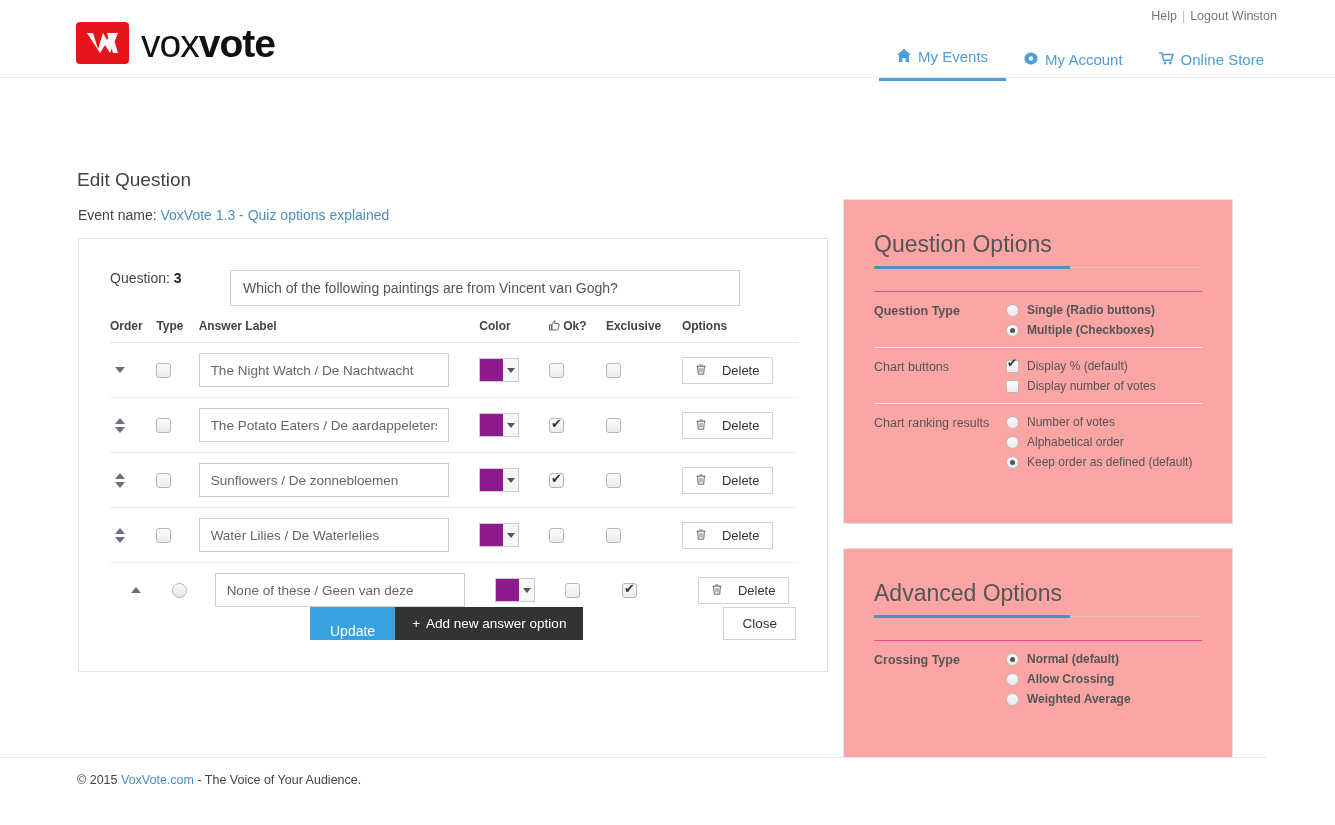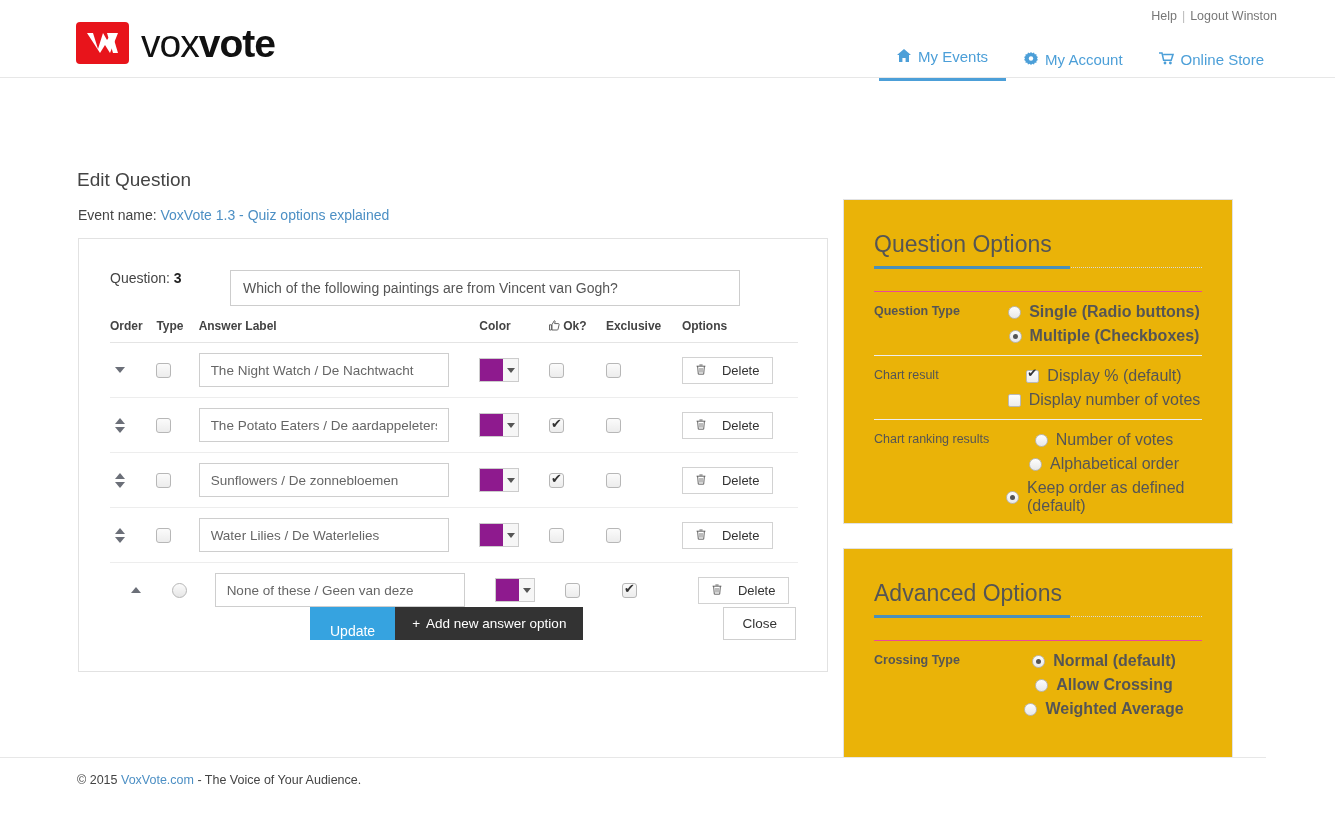--- a/index.html
+++ b/index.html
@@ -126,39 +126,39 @@
     font-size:13.5px; cursor:pointer; font-family:"Liberation Sans", sans-serif;
     display:inline-flex; align-items:center; gap:6px;
   }
   #btn-close {
     position:absolute; right:31px; top:368px;
     background:#fff; border:1px solid #cfcfcf; height:33px; padding:0 18px;
     font-size:13.5px; color:#333; cursor:pointer; font-family:"Liberation Sans", sans-serif;
   }
 
   
-  .panel { position:absolute; border:1px solid #e2e2e2; background:#eab308; }
+  .panel { position:absolute; border:1px solid #e2e2e2; background:#fca5a5; }
   #panel-qopts { left:843px; top:121px; width:390px; height:325px; }
   #panel-adv   { left:843px; top:470px; width:390px; height:222px; }
 
   .panel-h {
     position:relative; margin:31px 30px 0 30px; padding-bottom:9px;
     font-size:23px; color:#555; font-weight:400;
     border-bottom:1px dotted #d8d8d8;
   }
   .panel-h::after {
     content:""; position:absolute; left:0; bottom:-2px; width:196px; height:3px; background:#4a90b8;
   }
   .panel-body { margin:23px 30px 0 30px; }
 
   .opt-row { display:flex; padding:11px 0 10px 0; border-top:1px solid #ededed; }
   .opt-row:first-child { border-top:1px solid #ec4899;font-weight:bold; }
   .opt-lbl { width:132px; font-size:12.5px; color:#555; padding-top:1px; }
   .opt-choices { flex:1; }
-  .choice { display:flex; align-items:center; gap:8px; margin-bottom:6px; font-size:16px; color:#555;justify-content:center; }
+  .choice { display:flex; align-items:center; gap:8px; margin-bottom:6px; font-size:12px; color:#555; }
   .choice:last-child { margin-bottom:0; }
   .rb-s { width:13px;height:13px;border:1px solid #b9b9b9;border-radius:50%;background:linear-gradient(#fdfdfd,#e8e8e8);position:relative;flex:none;cursor:pointer;}
   .rb-s.sel::after { content:"";position:absolute;left:3px;top:3px;width:5px;height:5px;border-radius:50%;background:#555; }
   .cb-s { width:13px;height:13px;border:1px solid #b9b9b9;border-radius:2px;background:linear-gradient(#fdfdfd,#ececec);position:relative;flex:none;cursor:pointer;}
   .cb-s.sel::after { content:"\2714";position:absolute;left:0px;top:-4px;font-size:12px;line-height:13px;color:#333; }
 
   
   #btn-hide {
     position:absolute; left:1101px; top:712px; width:132px; height:34px;
     background:#dd5a52; color:#fff; border:none; font-size:14px; cursor:pointer;
@@ -414,21 +414,21 @@
               <span class="rb-s"></span>
               <span>Single (Radio buttons)</span>
             </div>
             <div class="choice">
               <span class="rb-s sel"></span>
               <span>Multiple (Checkboxes)</span>
             </div>
           </div>
         </div>
         <div class="opt-row">
-          <div class="opt-lbl">Chart result</div>
+          <div class="opt-lbl">Chart buttons</div>
           <div class="opt-choices">
             <div class="choice">
               <span class="cb-s sel"></span>
               <span>Display % (default)</span>
             </div>
             <div class="choice">
               <span class="cb-s"></span>
               <span>Display number of votes</span>
             </div>
           </div>

